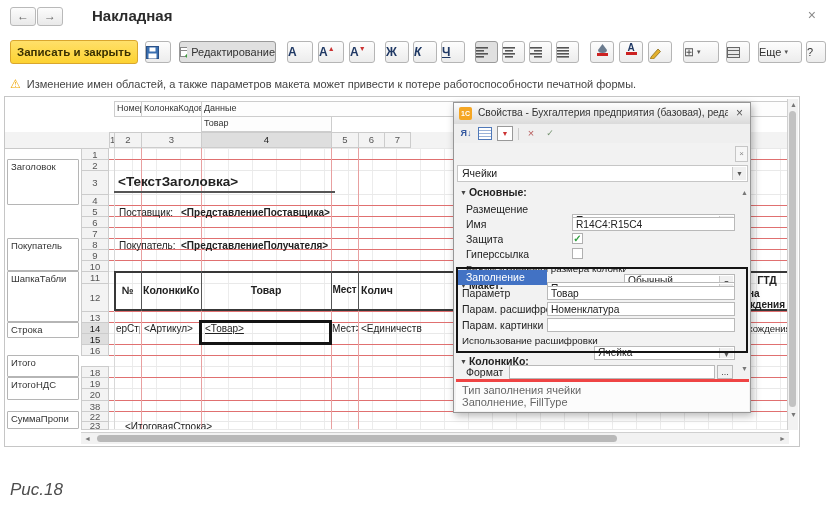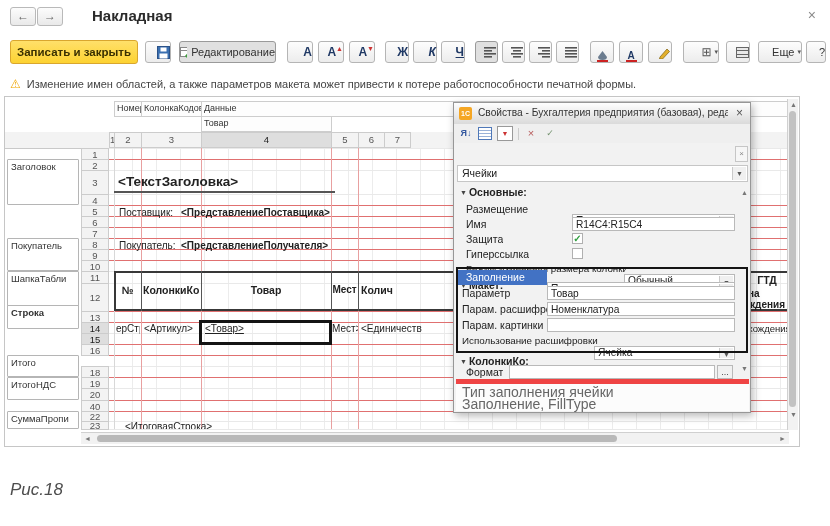--- a/index.html
+++ b/index.html
@@ -8,21 +8,21 @@
   .abs{position:absolute;}
   
   .navbtn{position:absolute;top:7px;width:26px;height:19px;background:linear-gradient(#fcfcfc,#e9e9e9);
           border:1px solid #b9b9b9;border-radius:3px;color:#666;font-size:12px;line-height:17px;
           text-align:center;cursor:pointer;box-sizing:border-box;}
   .doc-title{position:absolute;left:92px;top:7px;font-size:15px;font-weight:bold;color:#2b2b2b;}
   .main-close{position:absolute;right:14px;top:8px;color:#8a8a8a;font-size:14px;line-height:14px;cursor:pointer;}
   
   .tb{position:absolute;top:41px;height:22px;box-sizing:border-box;border:1px solid #b5b5b5;border-radius:3px;
       background:linear-gradient(#fdfdfd,#ececec);font-size:11px;color:#333;text-align:center;cursor:pointer;
-      display:flex;align-items:center;justify-content:flex-end;}
+      display:flex;align-items:center;justify-content:flex-start;}
   .tb.pressed{background:#e0e0e0;border-color:#9a9a9a;}
   .btn-yellow{position:absolute;left:10px;top:40px;width:128px;height:24px;box-sizing:border-box;
       background:linear-gradient(#ffe06a,#fdd231);border:1px solid #d9a62e;border-radius:3px;
       font-size:11.5px;font-weight:bold;color:#3a3000;display:flex;align-items:center;justify-content:center;cursor:pointer;}
   .glyph-b{font-weight:bold;font-size:12px;color:#1f3864;}
   .sup{font-size:7px;vertical-align:top;color:#c33;}
   .colorbar{display:block;width:11px;height:2.5px;background:#c22;margin:0 auto;}
   
   .warn{position:absolute;left:10px;top:77px;font-size:11px;color:#444;}
   .warn .tri{color:#f0a500;font-size:12px;margin-right:6px;}
@@ -81,22 +81,22 @@
   .prow-label{position:absolute;left:12px;white-space:nowrap;overflow:hidden;}
   .pfield{position:absolute;height:14px;box-sizing:border-box;border:1px solid #b9b9b9;background:#fff;
           font-size:10.2px;color:#222;padding:0 3px;font-family:"Liberation Sans",sans-serif;}
   .pcombo{cursor:pointer;line-height:12px;margin-top:12px;}
   .cb{position:absolute;width:11px;height:11px;box-sizing:border-box;border:1px solid #b0b0b0;background:#fff;
       text-align:center;line-height:9px;font-size:10px;cursor:pointer;}
   .cb.checked::after{content:"✓";color:#2e9e3e;font-weight:bold;}
   .bluelbl{position:absolute;left:4px;height:15px;background:#4272c4;color:#fff;line-height:15px;padding-left:8px;
            box-sizing:border-box;}
   .blackfrm{position:absolute;left:2px;top:164px;width:292px;height:86px;box-sizing:border-box;border:2px solid #141414;pointer-events:none;}
-  .phint{position:absolute;left:2px;top:276px;width:293px;height:32px;background:#fcfcfc;border-top:5px solid #ef4444;
-         font-size:14px;color:#666;padding:2px 6px;box-sizing:border-box;line-height:12px;}
+  .phint{position:absolute;left:2px;top:276px;width:293px;height:32px;background:#fcfcfc;border-top:3px solid #ef4444;
+         font-size:11px;color:#666;padding:2px 6px;box-sizing:border-box;line-height:12px;}
   .pellipsis{position:absolute;width:16px;height:14px;box-sizing:border-box;border:1px solid #b9b9b9;background:#f1f1f1;
              font-size:9px;text-align:center;line-height:12px;color:#444;cursor:pointer;}
   .pscroll{position:absolute;right:2px;font-size:7px;color:#777;cursor:pointer;}
   
   .caption{position:absolute;left:10px;top:480px;font-style:italic;font-size:17px;color:#4d4d4d;}
 </style>
 </head>
 <body>
 
 <div class="page">
@@ -283,29 +283,29 @@
         <div class="numcell" style="left: 76px; top: 174px; width: 28px; height: 13px; line-height: 12px;">11</div>
         <div class="numcell" style="left: 76px; top: 186px; width: 28px; height: 29px; line-height: 28px;">12</div>
         <div class="numcell" style="left: 76px; top: 214px; width: 28px; height: 12px; line-height: 11px;">13</div>
         <div class="numcell sel" style="left: 76px; top: 225px; width: 28px; height: 12px; line-height: 11px;">14</div>
         <div class="numcell sel" style="left: 76px; top: 236px; width: 28px; height: 12px; line-height: 11px;">15</div>
         <div class="numcell" style="left: 76px; top: 247px; width: 28px; height: 12px; line-height: 11px;">16</div>
         <div class="numcell" style="left: 76px; top: 256px; width: 28px; height: 20px; line-height: 11px; margin-top: 17px;">17</div>
         <div class="numcell" style="left: 76px; top: 269px; width: 28px; height: 12px; line-height: 11px;">18</div>
         <div class="numcell" style="left: 76px; top: 280px; width: 28px; height: 12px; line-height: 11px;">19</div>
         <div class="numcell" style="left: 76px; top: 291px; width: 28px; height: 13px; line-height: 12px;">20</div>
-        <div class="numcell" style="left: 76px; top: 303px; width: 28px; height: 12px; line-height: 11px;">40</div>
+        <div class="numcell" style="left: 76px; top: 303px; width: 28px; height: 12px; line-height: 11px;">38</div>
         <div class="numcell" style="left: 76px; top: 314px; width: 28px; height: 11px; line-height: 10px;">22</div>
         <div class="numcell" style="left: 76px; top: 324px; width: 28px; height: 9px; line-height: 8px;">23</div>
       </div>
 
     <div class="arealbl" style="top:62px;height:46px;">Заголовок</div>
     <div class="arealbl" style="top:141px;height:33px;">Покупатель</div>
     <div class="arealbl" style="top:174px;height:51px;">ШапкаТабли</div>
-    <div class="arealbl" style="top:208px;height:24px;font-weight:bold;">Строка</div>
+    <div class="arealbl" style="top:225px;height:16px;">Строка</div>
     <div class="arealbl" style="top:258px;height:22px;">Итого</div>
     <div class="arealbl" style="top:280px;height:23px;">ИтогоНДС</div>
     <div class="arealbl" style="top:314px;height:18px;">СуммаПропи</div>
 
     <div class="ctext" style="left:113px;top:77px;font-size:13.5px;font-weight:bold;">&lt;ТекстЗаголовка&gt;</div>
     <div class="abs" style="left:109px;top:94px;width:221px;height:2px;background:#555;"></div>
     <div class="ctext" style="left:114px;top:110px;">Поставщик:</div>
     <div class="ctext" style="left:176px;top:110px;font-weight:bold;">&lt;ПредставлениеПоставщика&gt;</div>
     <div class="ctext" style="left:114px;top:143px;">Покупатель:</div>
     <div class="ctext" style="left:176px;top:143px;font-weight:bold;">&lt;ПредставлениеПолучателя&gt;</div>

